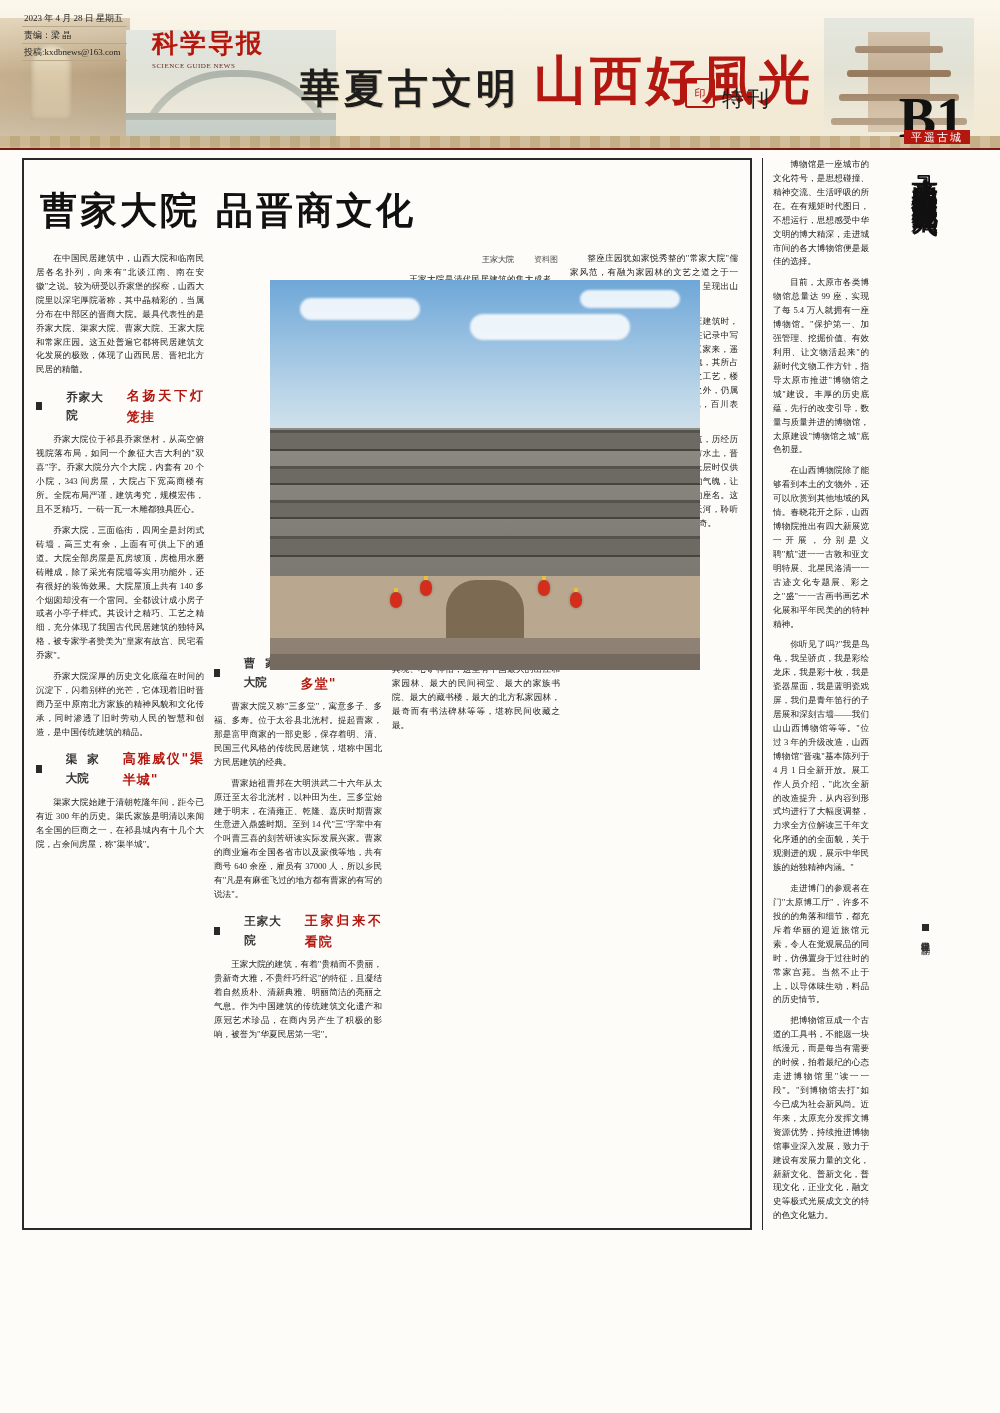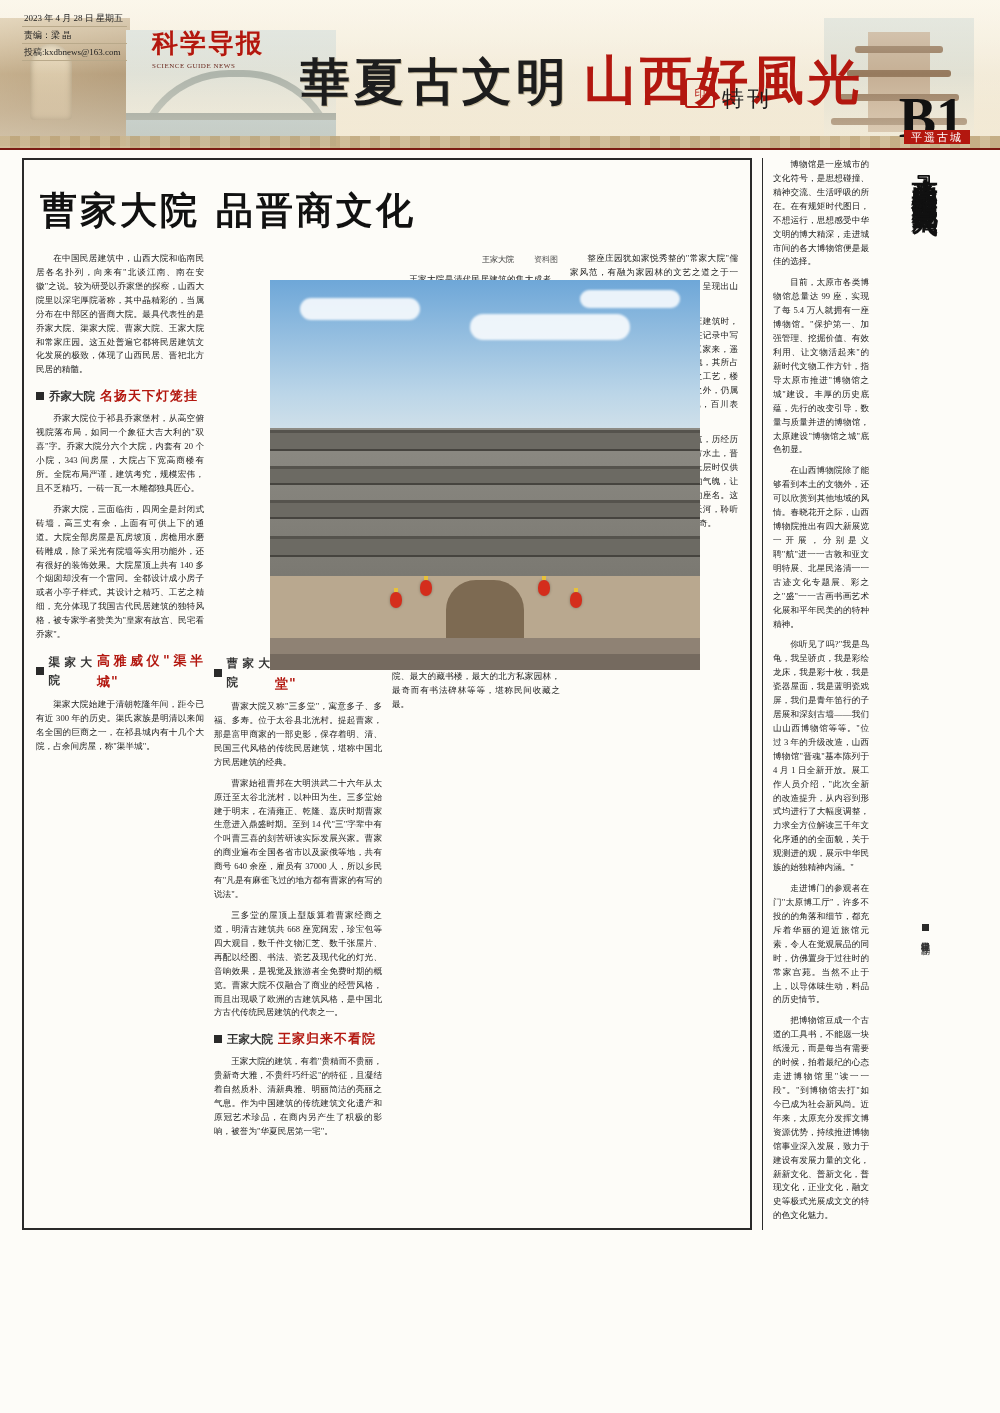--- a/index.html
+++ b/index.html
@@ -16,21 +16,21 @@
   
   .masthead{position:relative;height:148px;border-bottom:2px solid #7a1a12;overflow:hidden;
     background:linear-gradient(180deg,#f6f0e2 0%,#efe6d2 60%,#e8dcc2 100%);}
   .mast-meta{position:absolute;left:22px;top:10px;font-size:9px;line-height:14px;color:#222;z-index:6;}
   .mast-meta div{border-bottom:1px solid #b9a98a;padding:1px 4px 1px 2px;white-space:nowrap;}
   .mast-logo{position:absolute;left:152px;top:26px;z-index:6;}
   .mast-logo .zh{font-family:"DejaVu Serif",serif;font-weight:bold;color:#b3170f;font-size:26px;letter-spacing:2px;
     text-shadow:0 1px 0 #f3e6cf;}
   .mast-logo .en{font-size:7px;color:#6a2a20;letter-spacing:0.5px;margin-top:1px;}
   .mast-title{position:absolute;left:300px;top:46px;z-index:6;display:flex;align-items:flex-end;gap:14px;}
-  .mast-title .t1{font-family:"DejaVu Serif",serif;font-size:50px;font-weight:bold;color:#1d1d1d;letter-spacing:4px;
+  .mast-title .t1{font-family:"DejaVu Serif",serif;font-size:40px;font-weight:bold;color:#1d1d1d;letter-spacing:4px;
      text-shadow:1px 1px 0 #cfc3a6;}
   .mast-title .t2{font-family:"DejaVu Serif",serif;font-size:52px;font-weight:bold;color:#b3170f;letter-spacing:4px;}
   .mast-seal{position:absolute;left:685px;top:78px;width:26px;height:26px;border:2px solid #b3170f;color:#b3170f;
     font-size:11px;display:flex;align-items:center;justify-content:center;z-index:7;border-radius:3px;}
   .mast-special{position:absolute;left:722px;top:84px;font-size:22px;letter-spacing:3px;color:#1d1d1d;z-index:6;
      font-family:"DejaVu Serif",serif;text-align:center;}
   .mast-page{position:absolute;right:36px;top:86px;font-size:56px;font-weight:bold;color:#111;z-index:6;
      font-family:"Liberation Serif",serif;}
   .mast-stamp{position:absolute;right:30px;bottom:4px;width:66px;height:14px;background:#b3170f;color:#fff;
      font-size:11px;letter-spacing:2px;display:flex;align-items:center;justify-content:center;z-index:6;}
@@ -62,21 +62,21 @@
   .rule-v{width:1px;background:#2a2a2a;margin:0 10px;}
   .right-block{width:193px;box-sizing:border-box;}
 
   .headline{font-family:"DejaVu Serif",serif;font-size:37px;font-weight:bold;letter-spacing:3px;margin:14px 0 16px 4px;color:#111;}
   .byline{display:flex;align-items:center;gap:6px;font-size:10px;color:#333;margin:0 0 10px 4px;}
   .byline .sq{width:8px;height:8px;background:#2a2a2a;display:inline-block;}
 
   .cols{display:flex;gap:10px;}
   .col{width:172px;font-size:8.6px;line-height:1.62;text-align:justify;color:#222;}
   .col p{margin:0 0 7px 0;text-indent:2em;}
-  .sub{display:flex;align-items:center;gap:5px;margin:8px 0 6px 0;}
+  .sub{display:flex;align-items:center;gap:24px;margin:8px 0 6px 0;}
   .sub .tag{font-size:11.5px;font-weight:bold;color:#333;font-family:"DejaVu Serif",serif;}
   .sub .name{font-size:13px;font-weight:bold;color:#b3170f;font-family:"DejaVu Serif",serif;letter-spacing:1px;}
 
   
   .photo{position:relative;overflow:hidden;background:#9fb7c9;}
   .cap{font-size:8px;color:#333;text-align:right;padding:2px 2px 0 0;}
   .cap .src{margin-left:18px;color:#555;}
 
   .photo1{width:430px;height:390px;float:right;margin:0 0 8px 10px;}
   
@@ -178,39 +178,39 @@
 
             <p>在中国民居建筑中，山西大院和临南民居各名扑列，向来有"北谈江南、南在安徽"之说。较为研受以乔家堡的探察，山西大院里以深宅厚院著称，其中晶精彩的，当属分布在中部区的晋商大院。最具代表性的是乔家大院、渠家大院、曹家大院、王家大院和常家庄园。这五处普遍它都将民居建筑文化发展的极致，体现了山西民居、晋祀北方民居的精髓。</p>
 
             <div class="sub">
               <span class="sq" style="width:8px;height:8px;background:#2a2a2a;display:inline-block;"></span>
               <span class="tag">乔家大院</span>
               <span class="name">名扬天下灯笼挂</span>
             </div>
             <p>乔家大院位于祁县乔家堡村，从高空俯视院落布局，如同一个象征大吉大利的"双喜"字。乔家大院分六个大院，内套有 20 个小院，343 间房屋，大院占下宽高商楼有所。全院布局严谨，建筑考究，规模宏伟，且不乏精巧。一砖一瓦一木雕都独具匠心。</p>
             <p>乔家大院，三面临街，四周全是封闭式砖墙，高三丈有余，上面有可供上下的通道。大院全部房屋是瓦房坡顶，房檐用水磨砖雕成，除了采光有院墙等实用功能外，还有很好的装饰效果。大院屋顶上共有 140 多个烟囱却没有一个雷同。全都设计成小房子或者小亭子样式。其设计之精巧、工艺之精细，充分体现了我国古代民居建筑的独特风格，被专家学者赞美为"皇家有故宫、民宅看乔家"。</p>
+            <p>乔家大院深厚的历史文化底蕴在时间的沉淀下，闪着别样的光芒，它体现着旧时晋商乃至中原南北方家族的精神风貌和文化传承，同时渗透了旧时劳动人民的智慧和创造，是中国传统建筑的精品。</p>
 
             <div class="sub">
               <span class="sq" style="width:8px;height:8px;background:#2a2a2a;display:inline-block;"></span>
               <span class="tag">渠家大院</span>
               <span class="name">高雅威仪"渠半城"</span>
             </div>
             <p>渠家大院始建于清朝乾隆年间，距今已有近 300 年的历史。渠氏家族是明清以来闻名全国的巨商之一，在祁县城内有十几个大院，占余间房屋，称"渠半城"。</p>
           </div>
 
           <div class="col">
             <div style="height:392px;"></div>
             <div class="sub">
               <span class="sq" style="width:8px;height:8px;background:#2a2a2a;display:inline-block;"></span>
               <span class="tag">曹家大院</span>
               <span class="name">民宅奇葩"三多堂"</span>
             </div>
             <p>曹家大院又称"三多堂"，寓意多子、多福、多寿。位于太谷县北洸村。提起曹家，那是富甲商家的一部史影，保存着明、清、民国三代风格的传统民居建筑，堪称中国北方民居建筑的经典。</p>
             <p>曹家始祖曹邦在大明洪武二十六年从太原迁至太谷北洸村，以种田为生。三多堂始建于明末，在清雍正、乾隆、嘉庆时期曹家生意进入鼎盛时期。至到 14 代"三"字辈中有个叫曹三喜的刻苦研读实际发展兴家。曹家的商业遍布全国各省市以及蒙俄等地，共有商号 640 余座，雇员有 37000 人，所以乡民有"凡是有麻雀飞过的地方都有曹家的有写的说法"。</p>
-            <p>三多堂的屋顶上型版算着曹家经商之道，明清古建筑共 668 座宽阔宏，珍宝包等四大观目，数千件文物汇芝、数千张屋片、再配以经图、书法、瓷艺及现代化的灯光、音响效果，是视觉及旅游者全免费时期的概览。曹家大院不仅融合了商业的经营风格，而且出现吸了欧洲的古建筑风格，是中国北方古代传统民居建筑的代表之一。</p>
 
             <div class="sub">
               <span class="sq" style="width:8px;height:8px;background:#2a2a2a;display:inline-block;"></span>
               <span class="tag">王家大院</span>
               <span class="name">王家归来不看院</span>
             </div>
             <p>王家大院的建筑，有着"贵精而不贵丽，贵新奇大雅，不贵纤巧纤迟"的特征，且凝结着自然质朴、清新典雅、明丽简洁的亮丽之气息。作为中国建筑的传统建筑文化遗产和原冠艺术珍品，在商内另产生了积极的影响，被誉为"华夏民居第一宅"。</p>
           </div>
 
           <div class="col">

